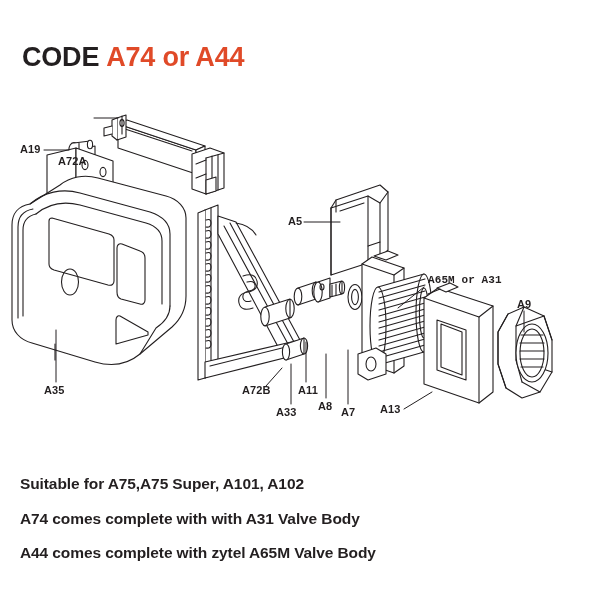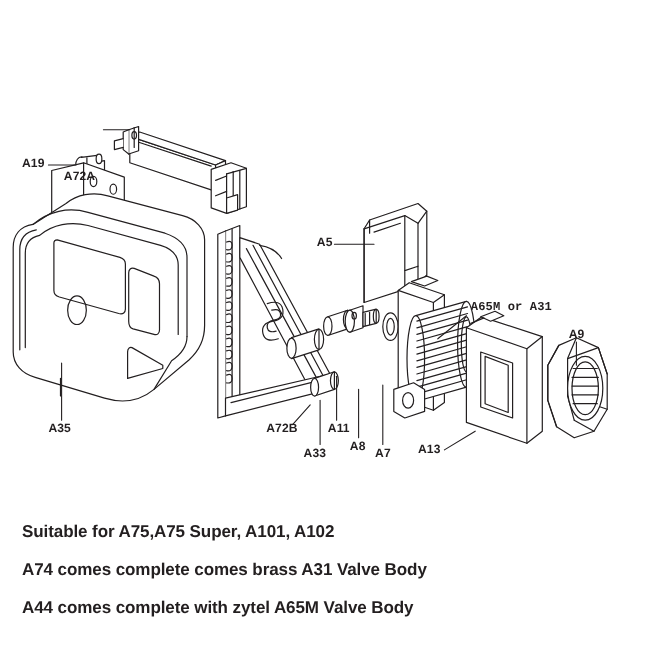--- a/index.html
+++ b/index.html
@@ -80,20 +80,23 @@
     margin-bottom: 19px;
     white-space: nowrap;
     letter-spacing: -0.1px;
   }
 </style>
 </head>
 <body>
 
 <div id="page">
 
+  <div id="title-block">
+    <span class="code-word">CODE</span><span class="code-value">A74 or A44</span>
+  </div>
 
   <div id="diagram-area">
 
     <svg id="diagram-svg" width="600" height="340" viewBox="0 0 600 340">
       <g fill="none" stroke="#231f20" stroke-width="1.1" stroke-linejoin="round" stroke-linecap="round">
 
         <g>
           <ellipse cx="74" cy="58" rx="5.2" ry="7.4" fill="#ffffff"></ellipse>
           <path d="M74 51 L90 49 L90 55 L95 54 L95 63 L90 62 L90 67 L74 65" fill="#ffffff"></path>
           <path d="M79 51.5 L79 64.5"></path>
@@ -337,17 +340,17 @@
     <div class="callout" style="left:242px; top:293px;">A72B</div>
     <div class="callout" style="left:298px; top:293px;">A11</div>
     <div class="callout" style="left:318px; top:309px;">A8</div>
     <div class="callout" style="left:341px; top:315px;">A7</div>
     <div class="callout" style="left:276px; top:315px;">A33</div>
     <div class="callout" style="left:380px; top:312px;text-align:right;">A13</div>
   </div>
 
   <div id="notes">
     <div class="note-line">Suitable for A75,A75 Super, A101, A102</div>
-    <div class="note-line">A74 comes complete comes brass A31 Valve Body</div>
+    <div class="note-line">A74 comes complete with with A31 Valve Body</div>
     <div class="note-line">A44 comes complete with zytel A65M Valve Body</div>
   </div>
 
 </div>
 
 </body></html>

